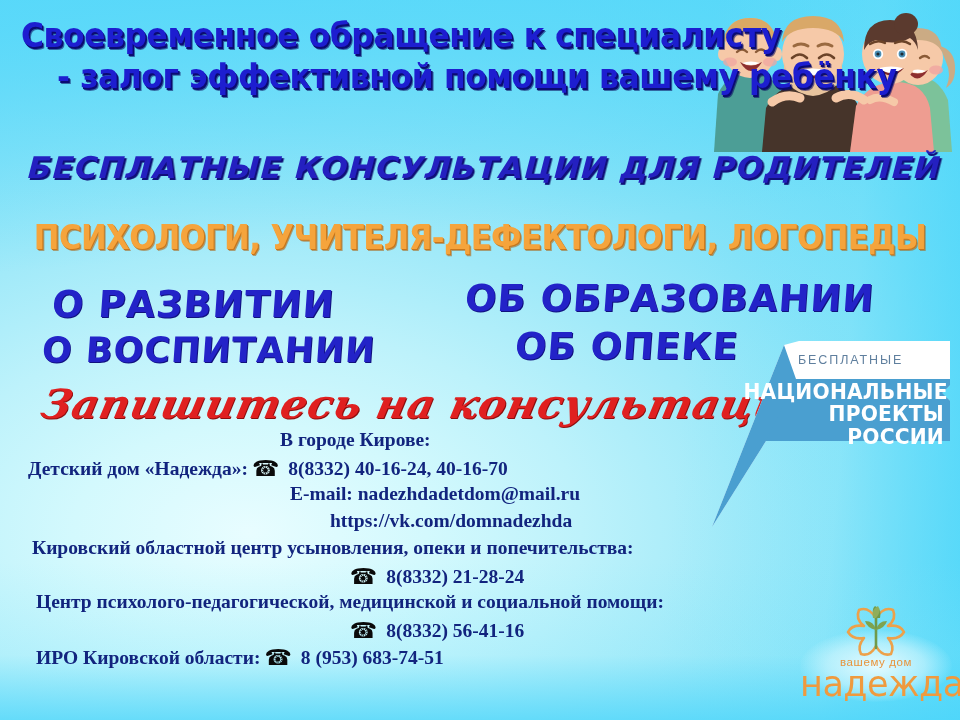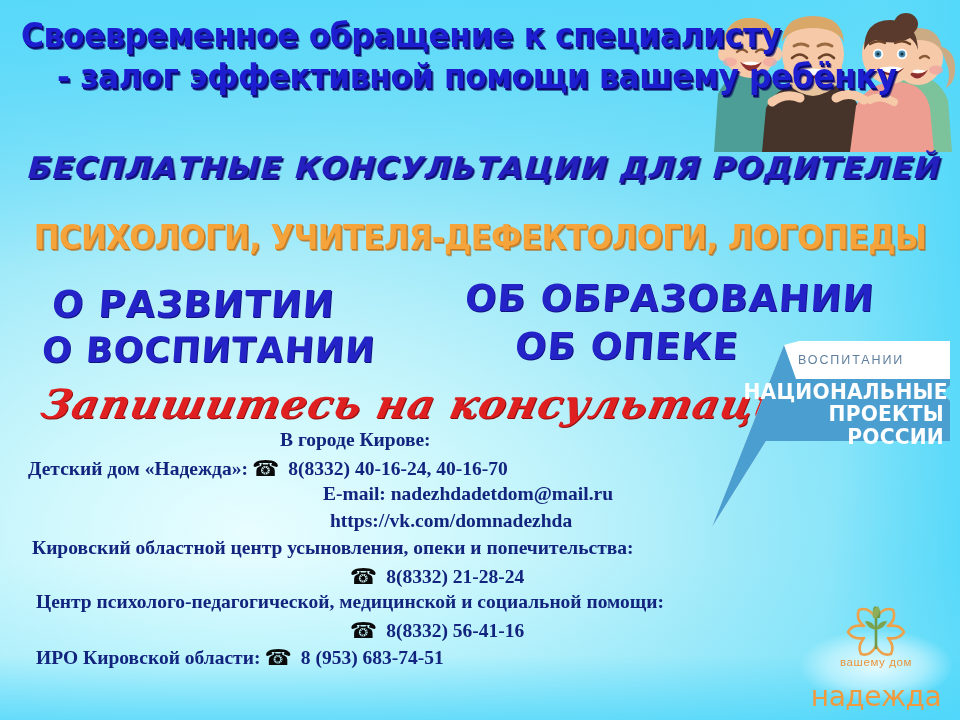--- a/index.html
+++ b/index.html
@@ -158,21 +158,21 @@
     display: flex;
     align-items: baseline;
     white-space: nowrap;
     height: 27px;
   }
   #contacts .crow.center  { justify-content: center; }
   #contacts .crow.indent1 { padding-left: 28px; }
   #contacts .crow.indent2 { padding-left: 32px; }
   #contacts .crow.indent3 { padding-left: 36px; }
   #contacts .crow.indent4 { padding-left: 280px; }
-  #contacts .crow.indent5 { padding-left: 290px; margin-left: 33px; }
+  #contacts .crow.indent5 { padding-left: 290px; }
   #contacts .crow.indent6 { padding-left: 330px; text-align: center; }
 
   .phone-glyph {
     font-family: "DejaVu Sans", sans-serif;
     font-size: 22px;
     color: #0a0a0a;
     line-height: 1;
     margin: 0 9px 0 4px;
     position: relative;
     top: 1px;
@@ -234,26 +234,25 @@
     font-size: 11.5px;
     letter-spacing: .6px;
     color: #e8943c;
     white-space: nowrap;
   }
   #hope-nadezhda {
     position: absolute;
     left: 0; top: 60px; width: 152px;
     text-align: center;
     font-family: "DejaVu Sans", sans-serif;
-    font-size: 28px;
+    font-size: 35px;
     font-weight: normal;
     letter-spacing: -0.5px;
     color: #ef9a3e;
     white-space: nowrap;
-    margin-top: 16px;
   }
 
   
   #family { left: 706px; top: 2px; width: 254px; height: 150px; z-index: 5; }
   #family svg { display: block; }
 </style>
 </head>
 <body>
 
 <div id="poster">
@@ -346,21 +345,21 @@
   <div class="layer topic" id="topic-opeke">ОБ ОПЕКЕ</div>
 
   <div class="layer" id="signup-script">Запишитесь на консультацию:</div>
 
   <div class="layer" id="np-badge">
     <svg width="254" height="196" viewBox="0 0 254 196">
       <path d="M93 4 L244 4 L244 48 L236 56 L244 64 L244 104 L60 104 L6 190 L78 8 Z" fill="#ffffff"></path>
       <path d="M78 8 L6 190 L60 104 L244 104 L244 64 L236 56 L244 48 L244 42 L90 42 Z" fill="#4a9fd0"></path>
       <path d="M90 42 L244 42 L244 48 L236 56 L244 64 L244 104 L60 104 Z" fill="#4a9fd0"></path>
     </svg>
-    <div id="np-obrazovanie">ВОСПИТАНИИ</div>
+    <div id="np-obrazovanie">БЕСПЛАТНЫЕ</div>
     <div id="np-lines">
       <div>НАЦИОНАЛЬНЫЕ</div>
       <div>ПРОЕКТЫ</div>
       <div>РОССИИ</div>
     </div>
   </div>
 
   <div class="layer" id="contacts">
 
     <div class="crow indent4">

